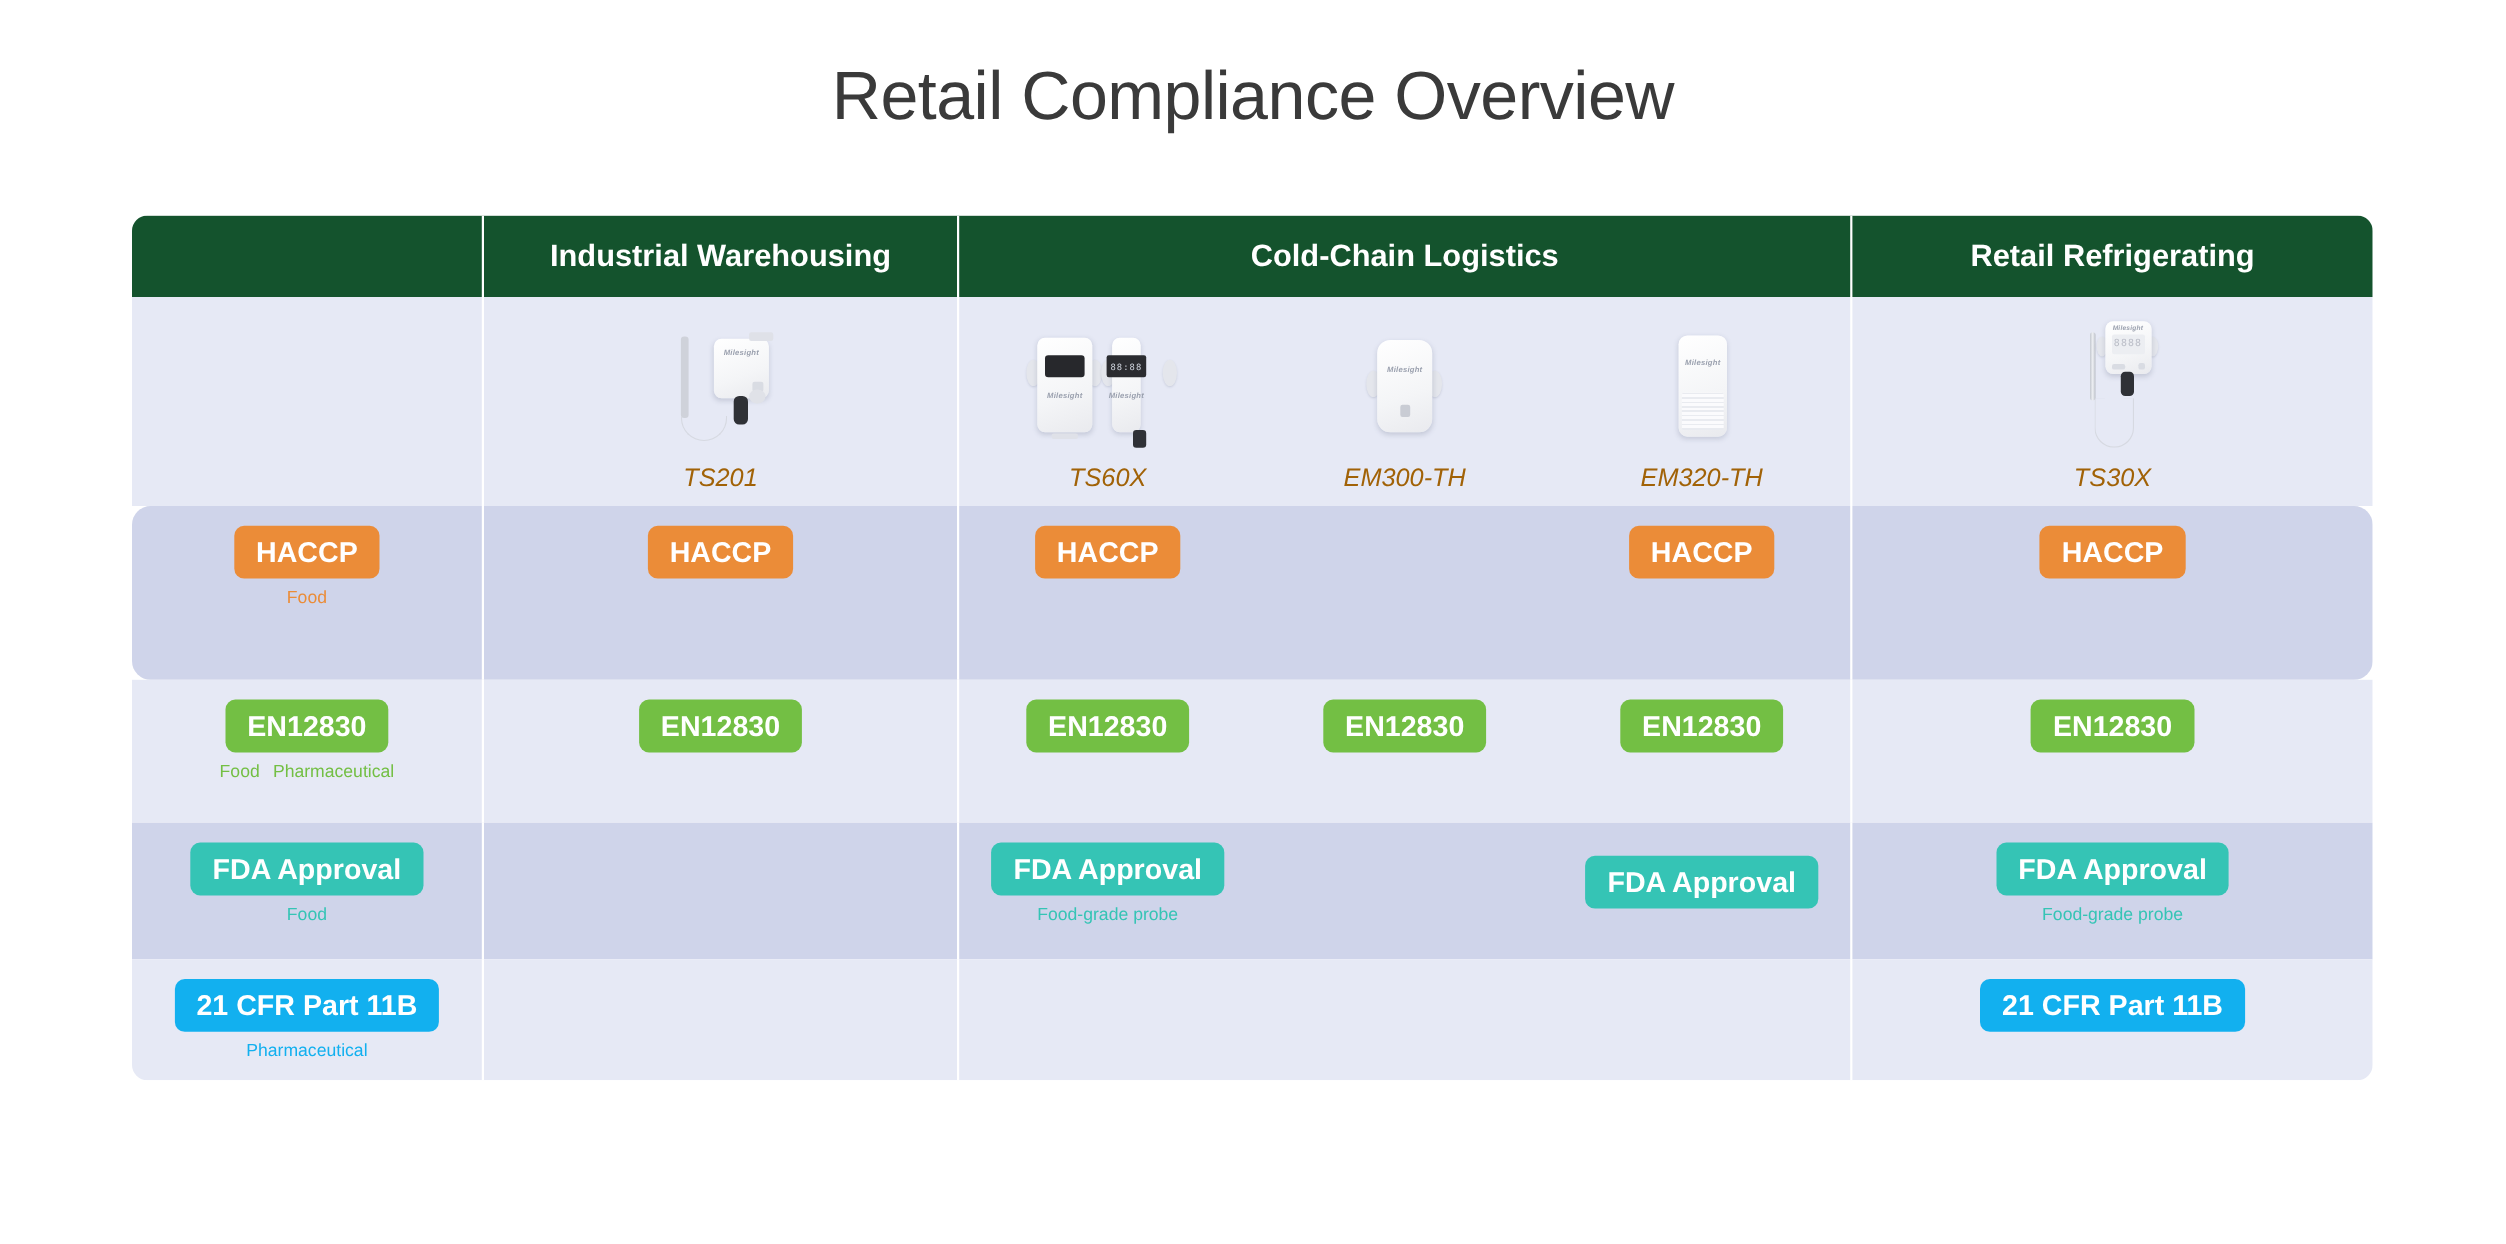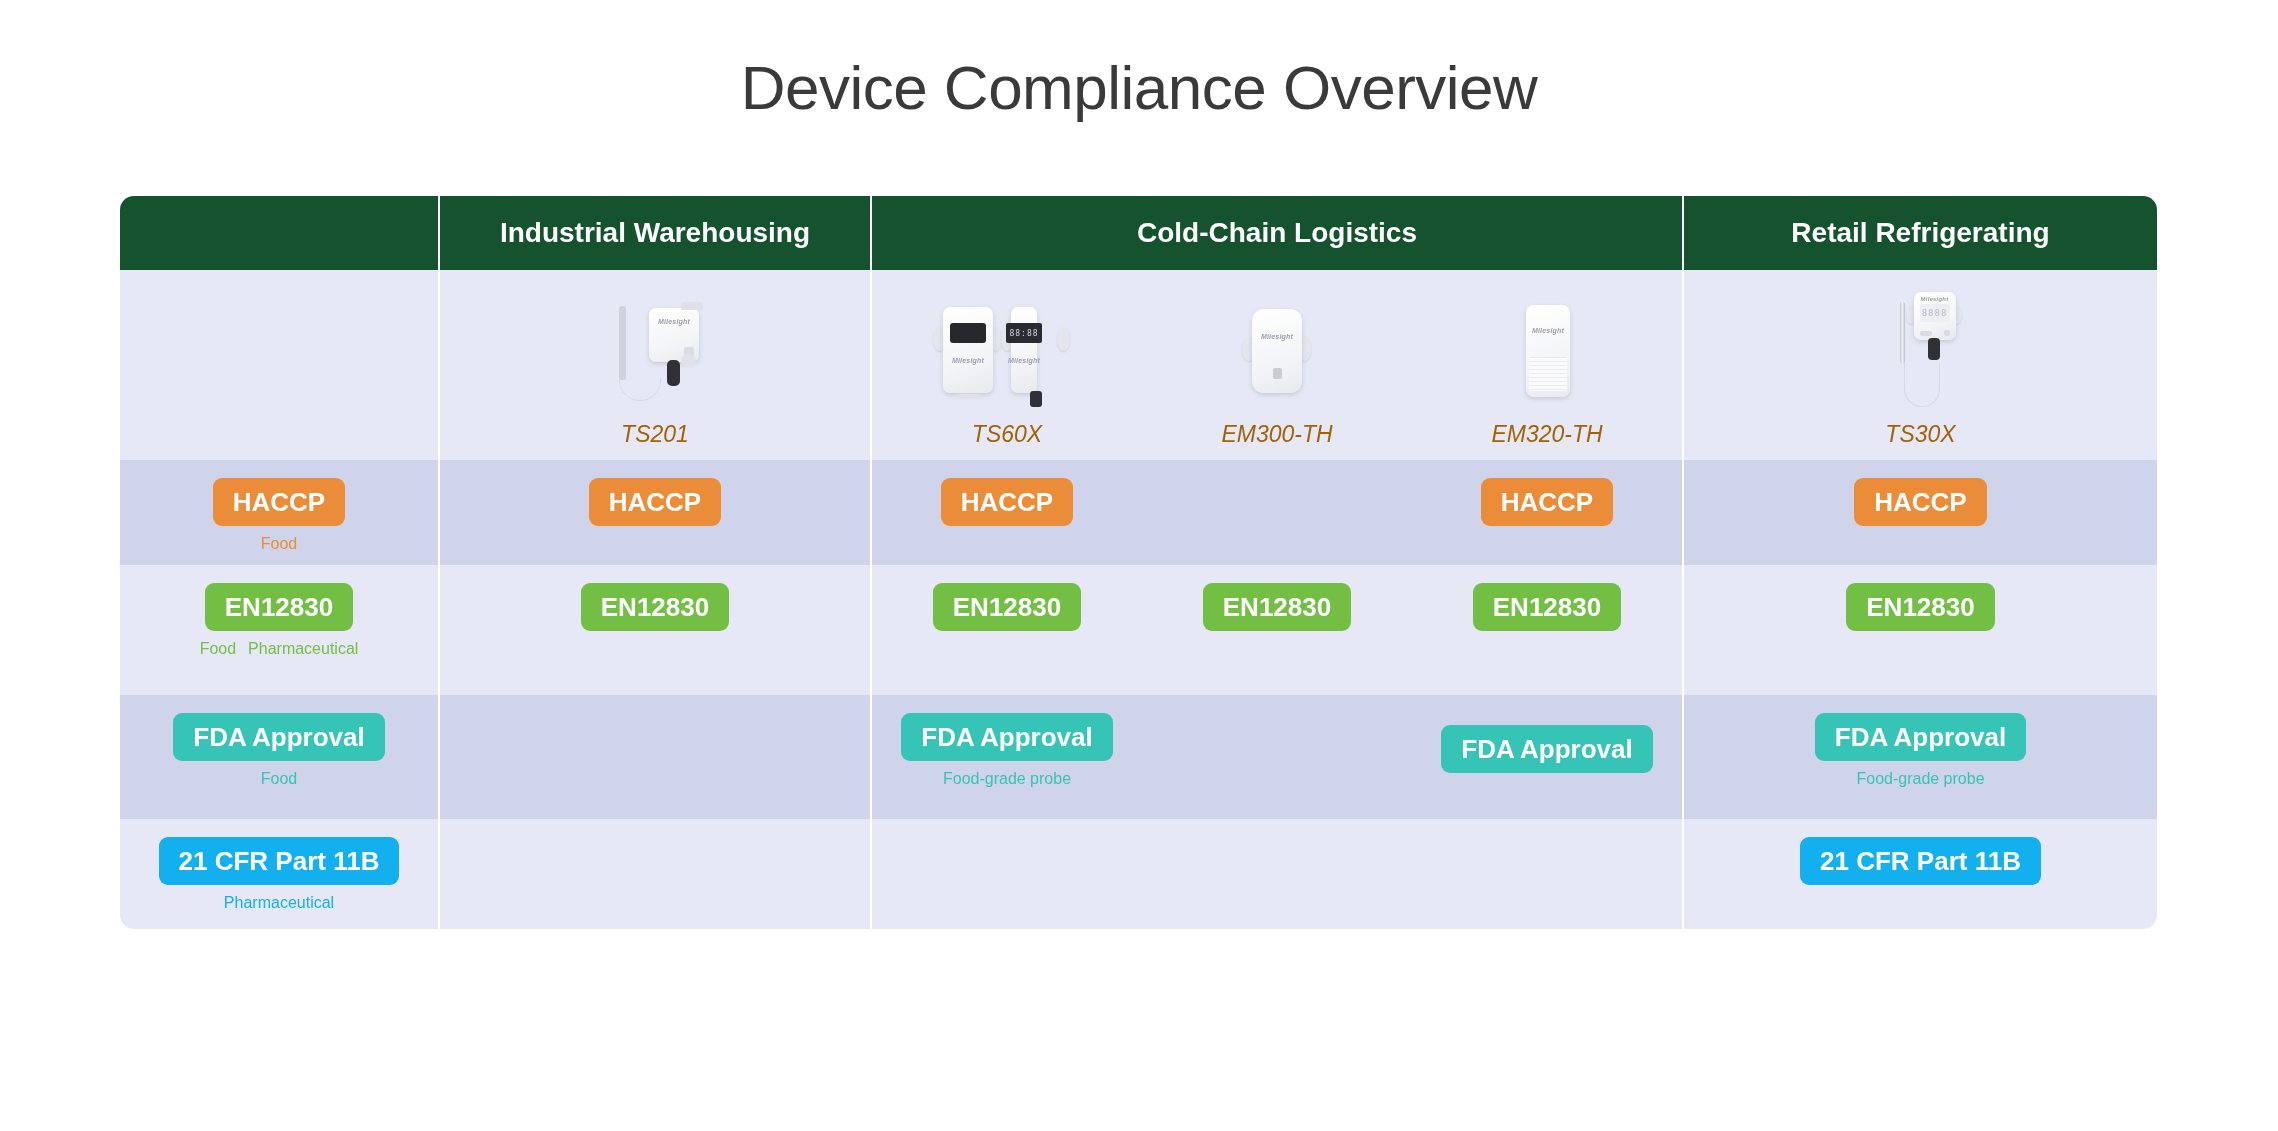--- a/index.html
+++ b/index.html
@@ -96,21 +96,21 @@
   }
   .sub.two{display:flex;gap:12px;}
 
   
   .legend{
     display:flex;flex-direction:column;align-items:center;justify-content:flex-start;
     width:100%;
   }
 
   
-  .row.r-haccp{height:105px;}
+  .row.r-haccp{height:158px;border-radius:17px;}
   .row.r-en{height:130px;}
   .row.r-fda{height:124px;}
   .row.r-cfr{height:110px;}
 
   
   .dev-body{
     background:linear-gradient(160deg,#ffffff 0%,#f4f5f7 60%,#e9eaee 100%);
     border-radius:7px;
     box-shadow:0 2px 5px rgba(80,90,120,.22);
     position:relative;
@@ -157,21 +157,21 @@
   }
   .dev-btn{
     position:absolute;background:#d9dce3;border-radius:2px;
   }
 </style>
 </head>
 <body>
 
 <div class="page">
 
-  <div class="title">Device Compliance Overview</div>
+  <div class="title">Retail Compliance Overview</div>
 
   <div class="table">
 
     <div class="thead">
       <div class="hcell c-label"></div>
       <div class="hcell c-ind">Industrial Warehousing</div>
       <div class="hcell c-cold">Cold-Chain Logistics</div>
       <div class="hcell c-ret">Retail Refrigerating</div>
     </div>
 

